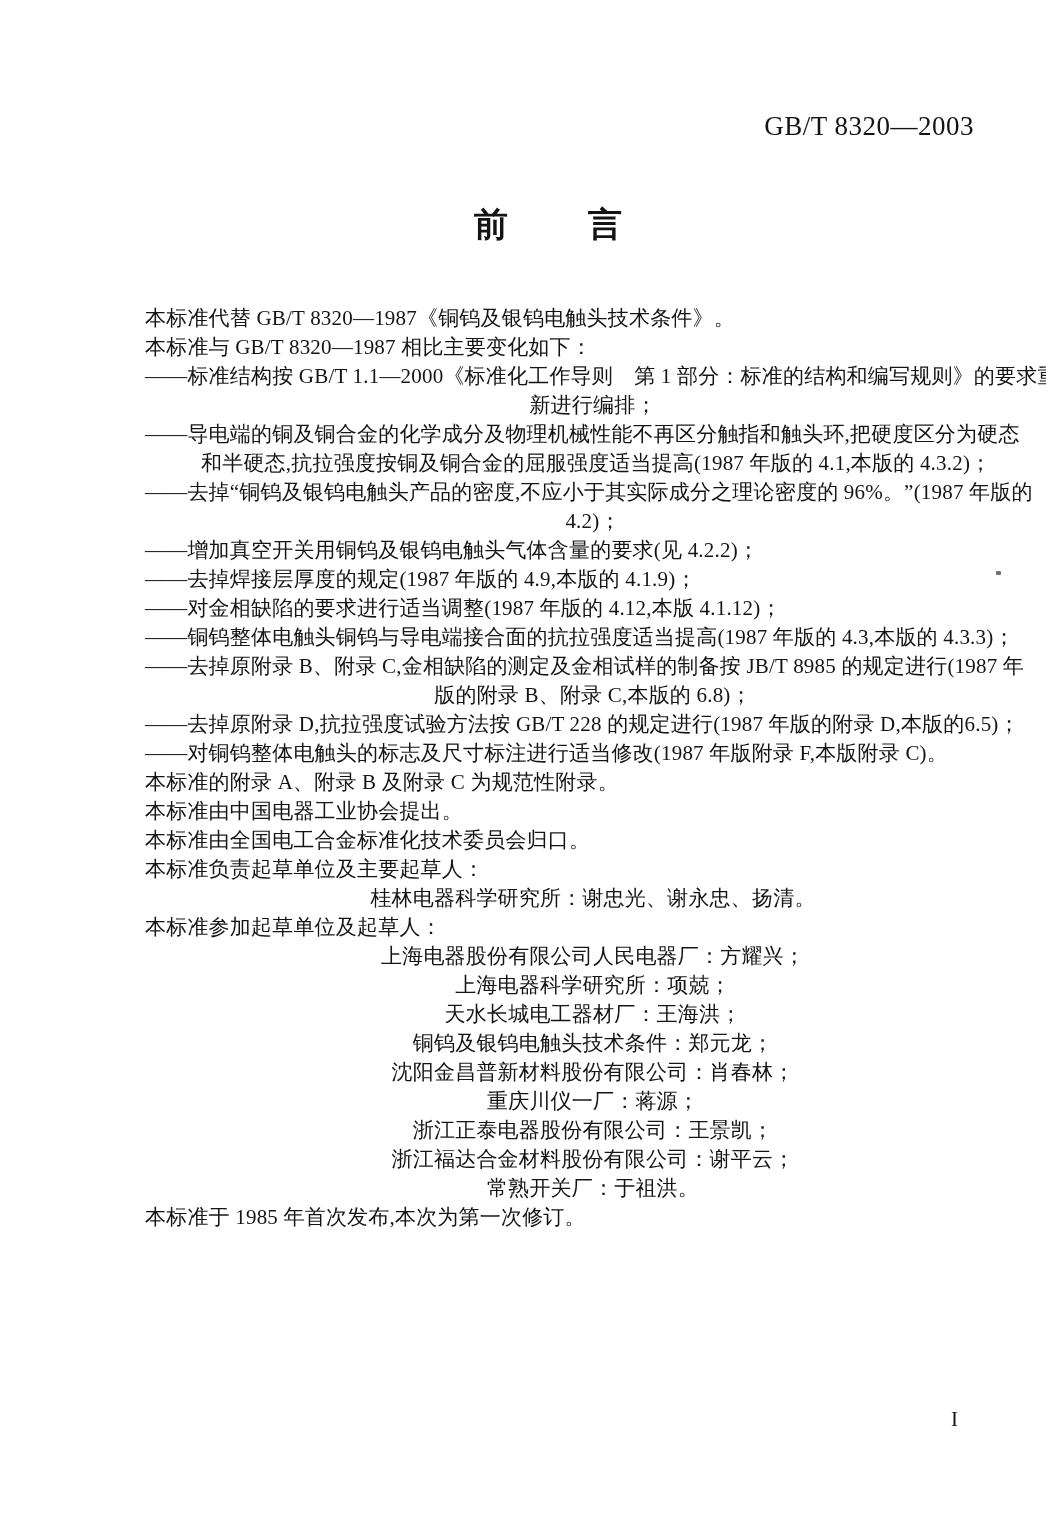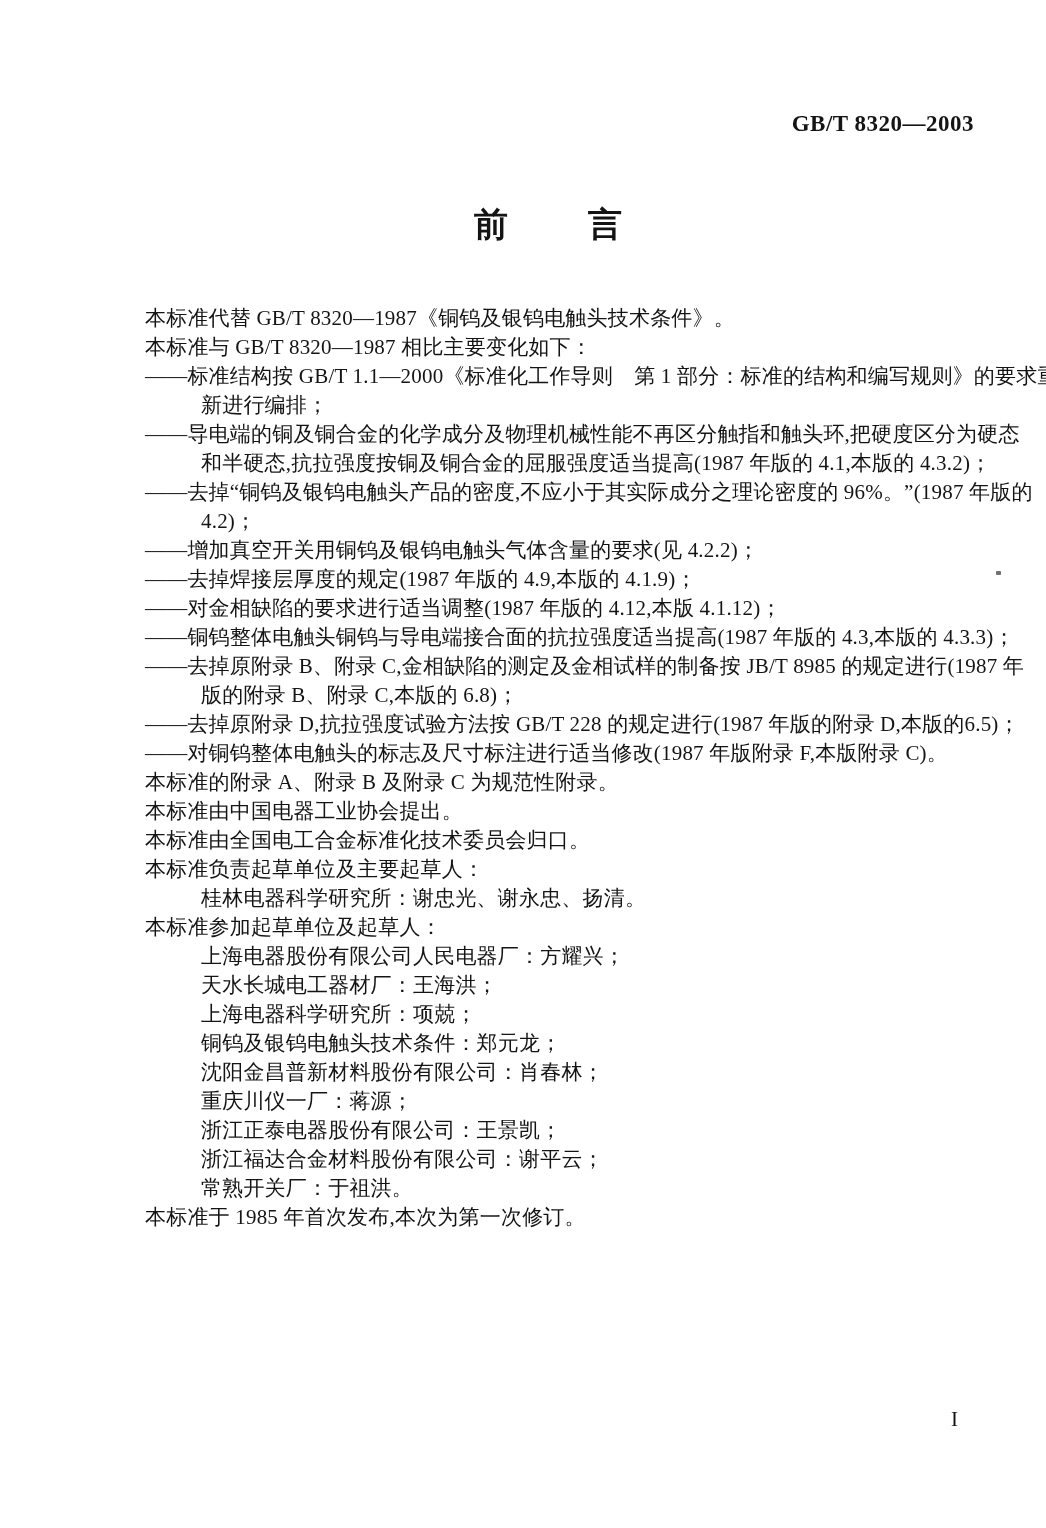--- a/index.html
+++ b/index.html
@@ -9,22 +9,22 @@
     height: 1528px;
     position: relative;
     overflow: hidden;
     color: #141414;
     font-family: "Liberation Serif", "DejaVu Serif", serif;
   }
   .doc-number {
     position: absolute;
     top: 111px;
     right: 72px;
-    font-size: 23px;
-    font-weight: bold;
+    font-size: 27px;
+    font-weight: normal;
     letter-spacing: 0.5px;
     white-space: nowrap;
   }
   .doc-title {
     position: absolute;
     top: 202px;
     left: 7px;
     width: 100%;
     text-align: center;
     font-size: 34px;
@@ -40,20 +40,21 @@
     width: 840px;
     font-size: 21px;
     line-height: 29px;
     letter-spacing: 0.2px;
   }
   .line {
     white-space: nowrap;
   }
   .line.hang {
     padding-left: 56px;
+    text-align: center;
   }
   .page-number {
     position: absolute;
     left: 951px;
     top: 1407px;
     font-size: 21px;
     font-weight: normal;
   }
   .scan-artifact-dot {
     position: absolute;
@@ -90,22 +91,22 @@
     <div class="line hang">版的附录 B、附录 C,本版的 6.8)；</div>
     <div class="line">——去掉原附录 D,抗拉强度试验方法按 GB/T 228 的规定进行(1987 年版的附录 D,本版的6.5)；</div>
     <div class="line">——对铜钨整体电触头的标志及尺寸标注进行适当修改(1987 年版附录 F,本版附录 C)。</div>
     <div class="line">本标准的附录 A、附录 B 及附录 C 为规范性附录。</div>
     <div class="line">本标准由中国电器工业协会提出。</div>
     <div class="line">本标准由全国电工合金标准化技术委员会归口。</div>
     <div class="line">本标准负责起草单位及主要起草人：</div>
     <div class="line hang">桂林电器科学研究所：谢忠光、谢永忠、扬清。</div>
     <div class="line">本标准参加起草单位及起草人：</div>
     <div class="line hang">上海电器股份有限公司人民电器厂：方耀兴；</div>
+    <div class="line hang">上海电器科学研究所：项兢；</div>
     <div class="line hang">天水长城电工器材厂：王海洪；</div>
-    <div class="line hang">上海电器科学研究所：项兢；</div>
     <div class="line hang">铜钨及银钨电触头技术条件：郑元龙；</div>
     <div class="line hang">沈阳金昌普新材料股份有限公司：肖春林；</div>
     <div class="line hang">重庆川仪一厂：蒋源；</div>
     <div class="line hang">浙江正泰电器股份有限公司：王景凯；</div>
     <div class="line hang">浙江福达合金材料股份有限公司：谢平云；</div>
     <div class="line hang">常熟开关厂：于祖洪。</div>
     <div class="line">本标准于 1985 年首次发布,本次为第一次修订。</div>
   </div>
 
 <div class="scan-artifact-dot"></div>

